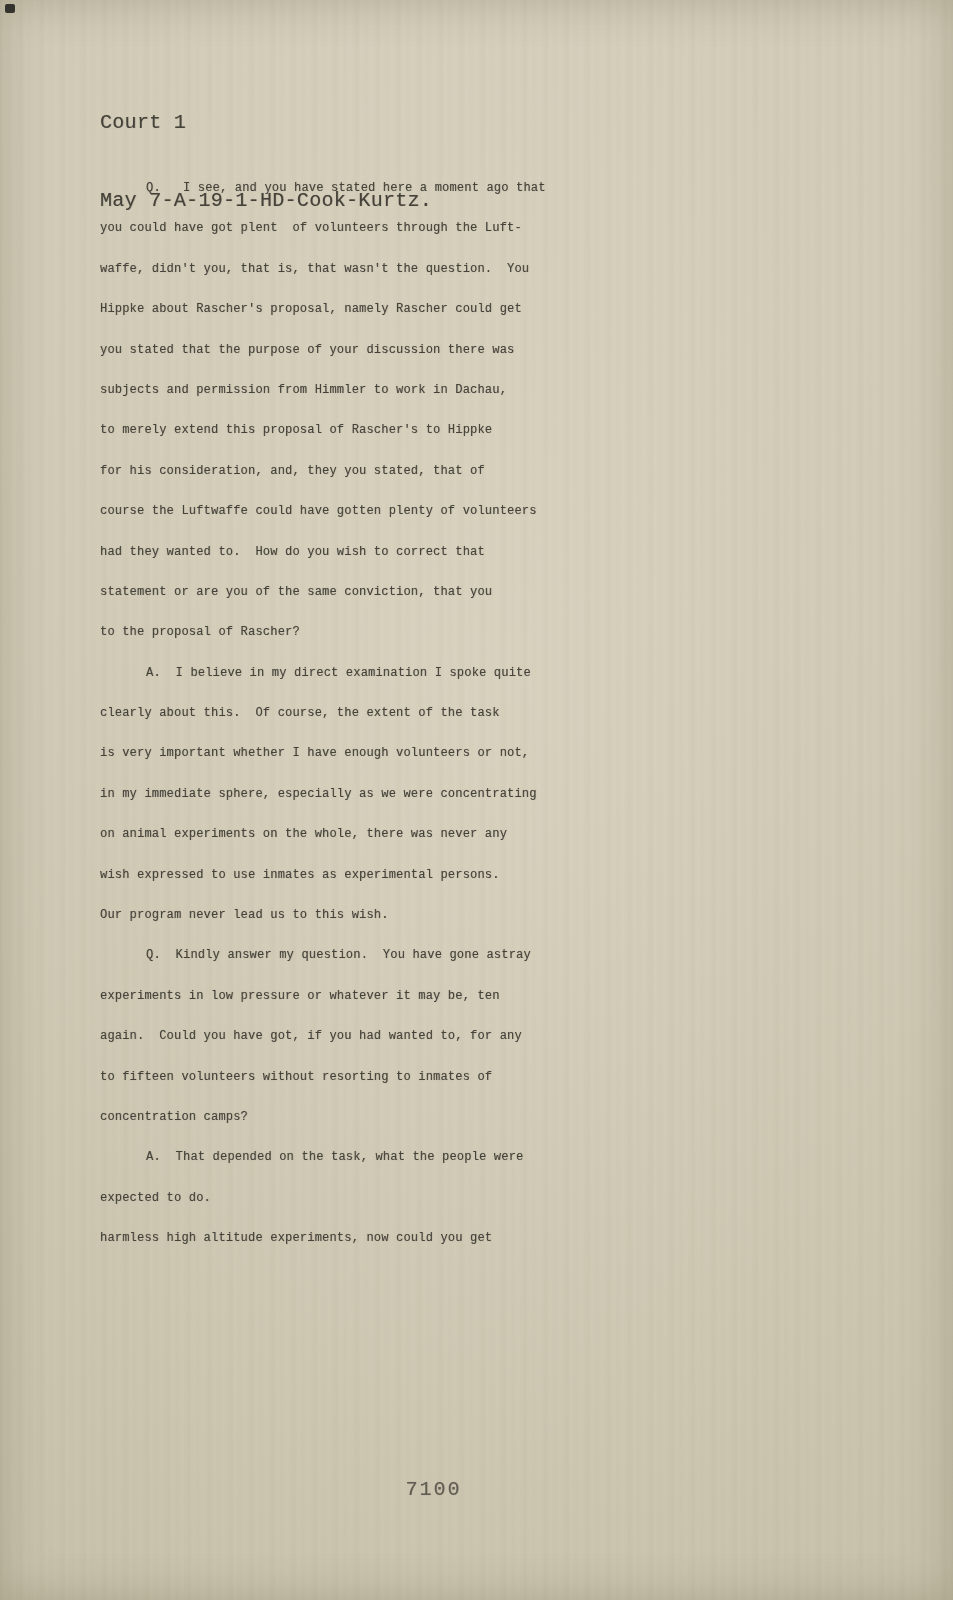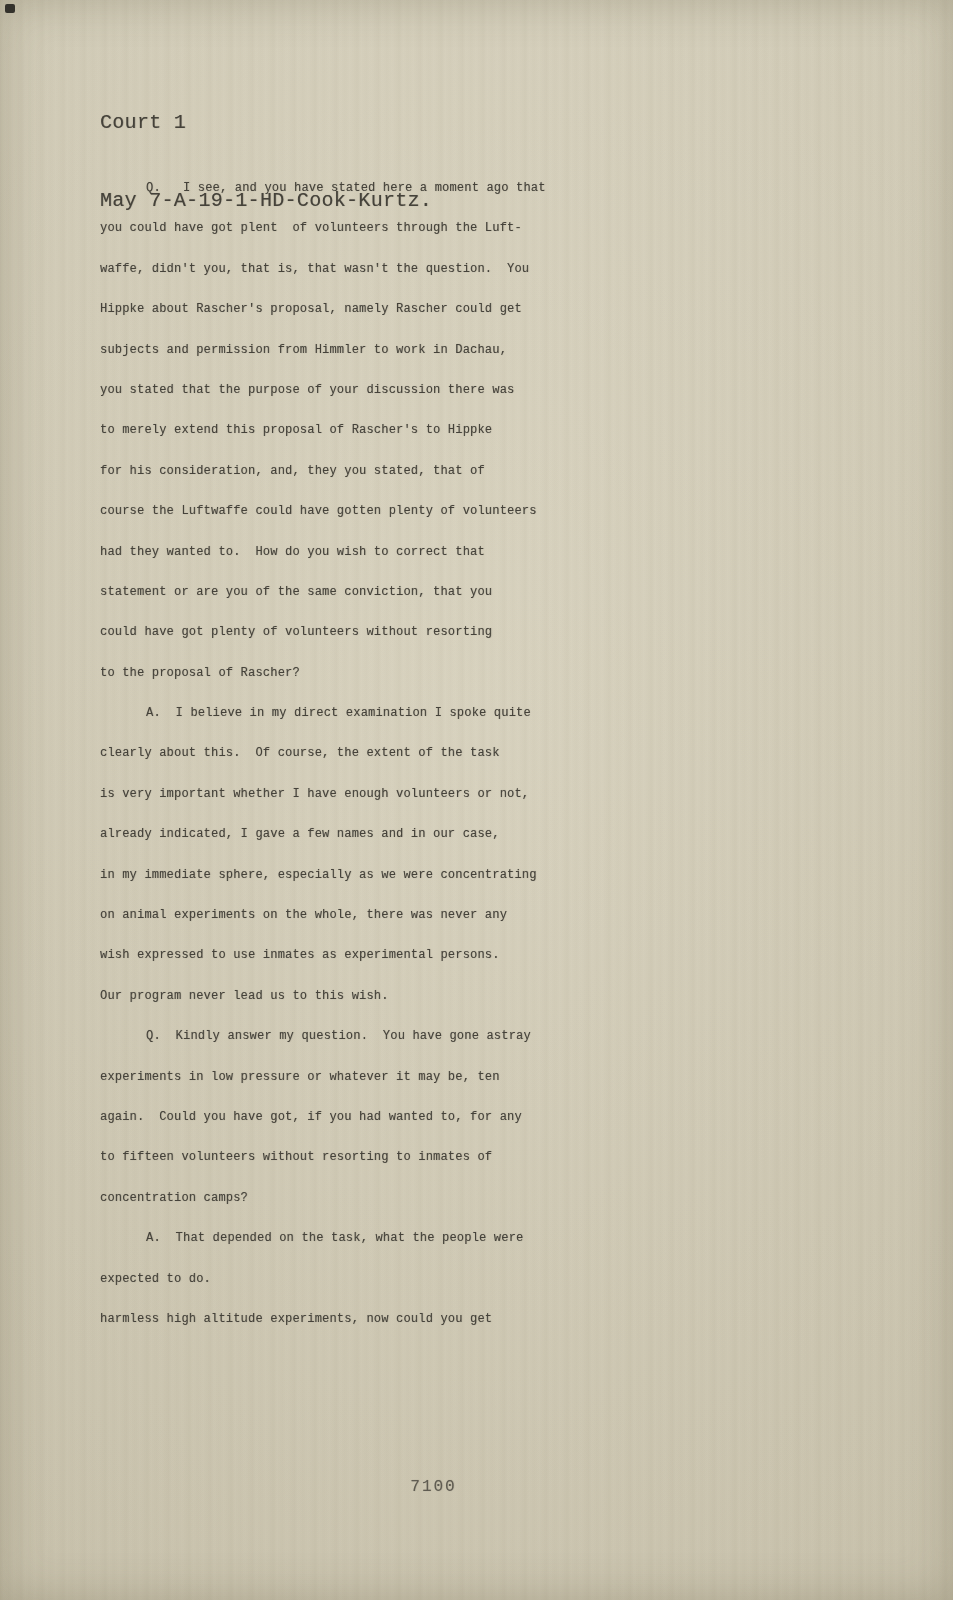--- a/index.html
+++ b/index.html
@@ -61,21 +61,21 @@
   }
   .line.indent {
     padding-left: 46px;
   }
   .footer {
     position: absolute;
     top: 1478px;
     left: 0;
     width: 867px;
     text-align: center;
-    font-size: 16px;
+    font-size: 20px;
     letter-spacing: 2px;
     opacity: 0.8;
     text-shadow: 0.4px 0.4px 1px rgba(62,60,52,0.4);
   }
 </style>
 </head>
 <body>
 
 <div class="page" style="--paper: #d8d2bd; --ink: #45423a;">
   <div class="artifact"></div>
@@ -83,33 +83,31 @@
   <div class="header">
     <div>Court 1</div>
     <div>May 7-A-19-1-HD-Cook-Kurtz.</div>
   </div>
 
   <div class="body-text">
       <div class="line indent">Q.   I see, and you have stated here a moment ago that</div>
       <div class="line">you could have got plent  of volunteers through the Luft-</div>
       <div class="line">waffe, didn't you, that is, that wasn't the question.  You</div>
       <div class="line">Hippke about Rascher's proposal, namely Rascher could get</div>
+      <div class="line">you stated that the purpose of your discussion there was</div>
       <div class="line">subjects and permission from Himmler to work in Dachau,</div>
-      <div class="line">you stated that the purpose of your discussion there was</div>
       <div class="line">to merely extend this proposal of Rascher's to Hippke</div>
       <div class="line">for his consideration, and, they you stated, that of</div>
       <div class="line">course the Luftwaffe could have gotten plenty of volunteers</div>
       <div class="line">had they wanted to.  How do you wish to correct that</div>
       <div class="line">statement or are you of the same conviction, that you</div>
-      <div class="line">could have got plenty of volunteers without resorting</div>
       <div class="line">to the proposal of Rascher?</div>
       <div class="line indent">A.  I believe in my direct examination I spoke quite</div>
       <div class="line">clearly about this.  Of course, the extent of the task</div>
       <div class="line">is very important whether I have enough volunteers or not,</div>
-      <div class="line">already indicated, I gave a few names and in our case,</div>
       <div class="line">in my immediate sphere, especially as we were concentrating</div>
       <div class="line">on animal experiments on the whole, there was never any</div>
       <div class="line">wish expressed to use inmates as experimental persons.</div>
       <div class="line">Our program never lead us to this wish.</div>
       <div class="line indent">Q.  Kindly answer my question.  You have gone astray</div>
       <div class="line">experiments in low pressure or whatever it may be, ten</div>
       <div class="line">again.  Could you have got, if you had wanted to, for any</div>
       <div class="line">to fifteen volunteers without resorting to inmates of</div>
       <div class="line">concentration camps?</div>
       <div class="line indent">A.  That depended on the task, what the people were</div>

